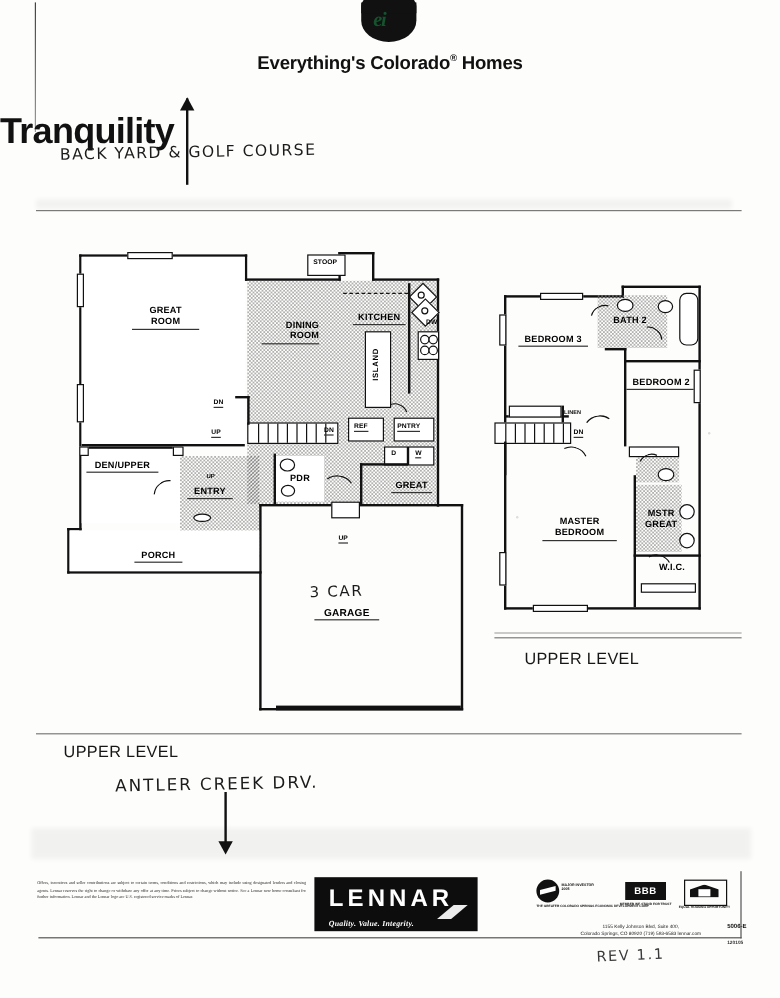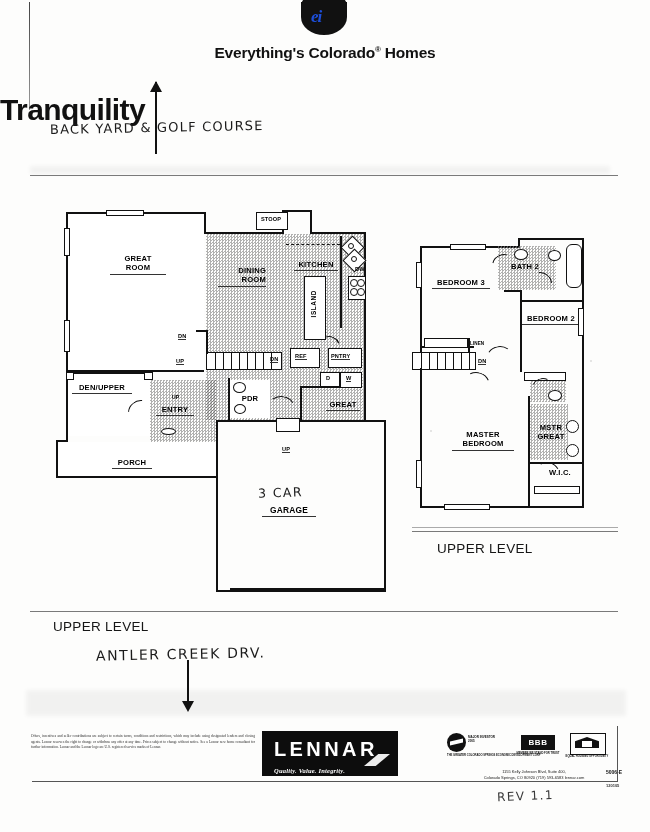--- a/index.html
+++ b/index.html
@@ -12,21 +12,21 @@
        background:linear-gradient(to bottom,#222,#555,#888);opacity:.85;}
   .scan-speck{position:absolute;background:#bdbdbd;border-radius:50%;opacity:.5;}
   .scan-smudge{position:absolute;background:#000;opacity:.045;filter:blur(2px);}
 
   
   .ei-logo{position:absolute;left:295px;top:2px;width:58px;height:36px;}
   .ei-logo .disc{position:absolute;left:6px;top:0;width:46px;height:33px;
       background:#111;border-radius:0 0 23px 23px / 0 0 18px 18px;}
   .ei-logo .disc:before{content:"";position:absolute;left:0;top:-9px;width:46px;height:18px;
       background:#111;border-radius:23px 23px 0 0 / 12px 12px 0 0;}
-  .ei-logo .ei-mark{position:absolute;left:16px;top:5px;color:#1d4ed8;font-style:italic;
+  .ei-logo .ei-mark{position:absolute;left:16px;top:5px;color:#14532d;font-style:italic;
       font-weight:bold;font-size:17px;font-family:"Liberation Serif",serif;letter-spacing:-1px;}
   .ei-tag{position:absolute;left:0;right:0;top:44px;text-align:center;
       font-size:15.5px;font-weight:bold;letter-spacing:-.2px;}
   .ei-tag sup{font-size:8px;}
 
   .plan-title{position:absolute;left:0;right:0;top:93px;text-align:left;
       font-size:30px;font-weight:bold;letter-spacing:-.6px;}
   .plan-code{position:absolute;left:0;right:0;top:127px;text-align:center;
       font-size:10.5px;font-weight:bold;letter-spacing:.4px;}
 

